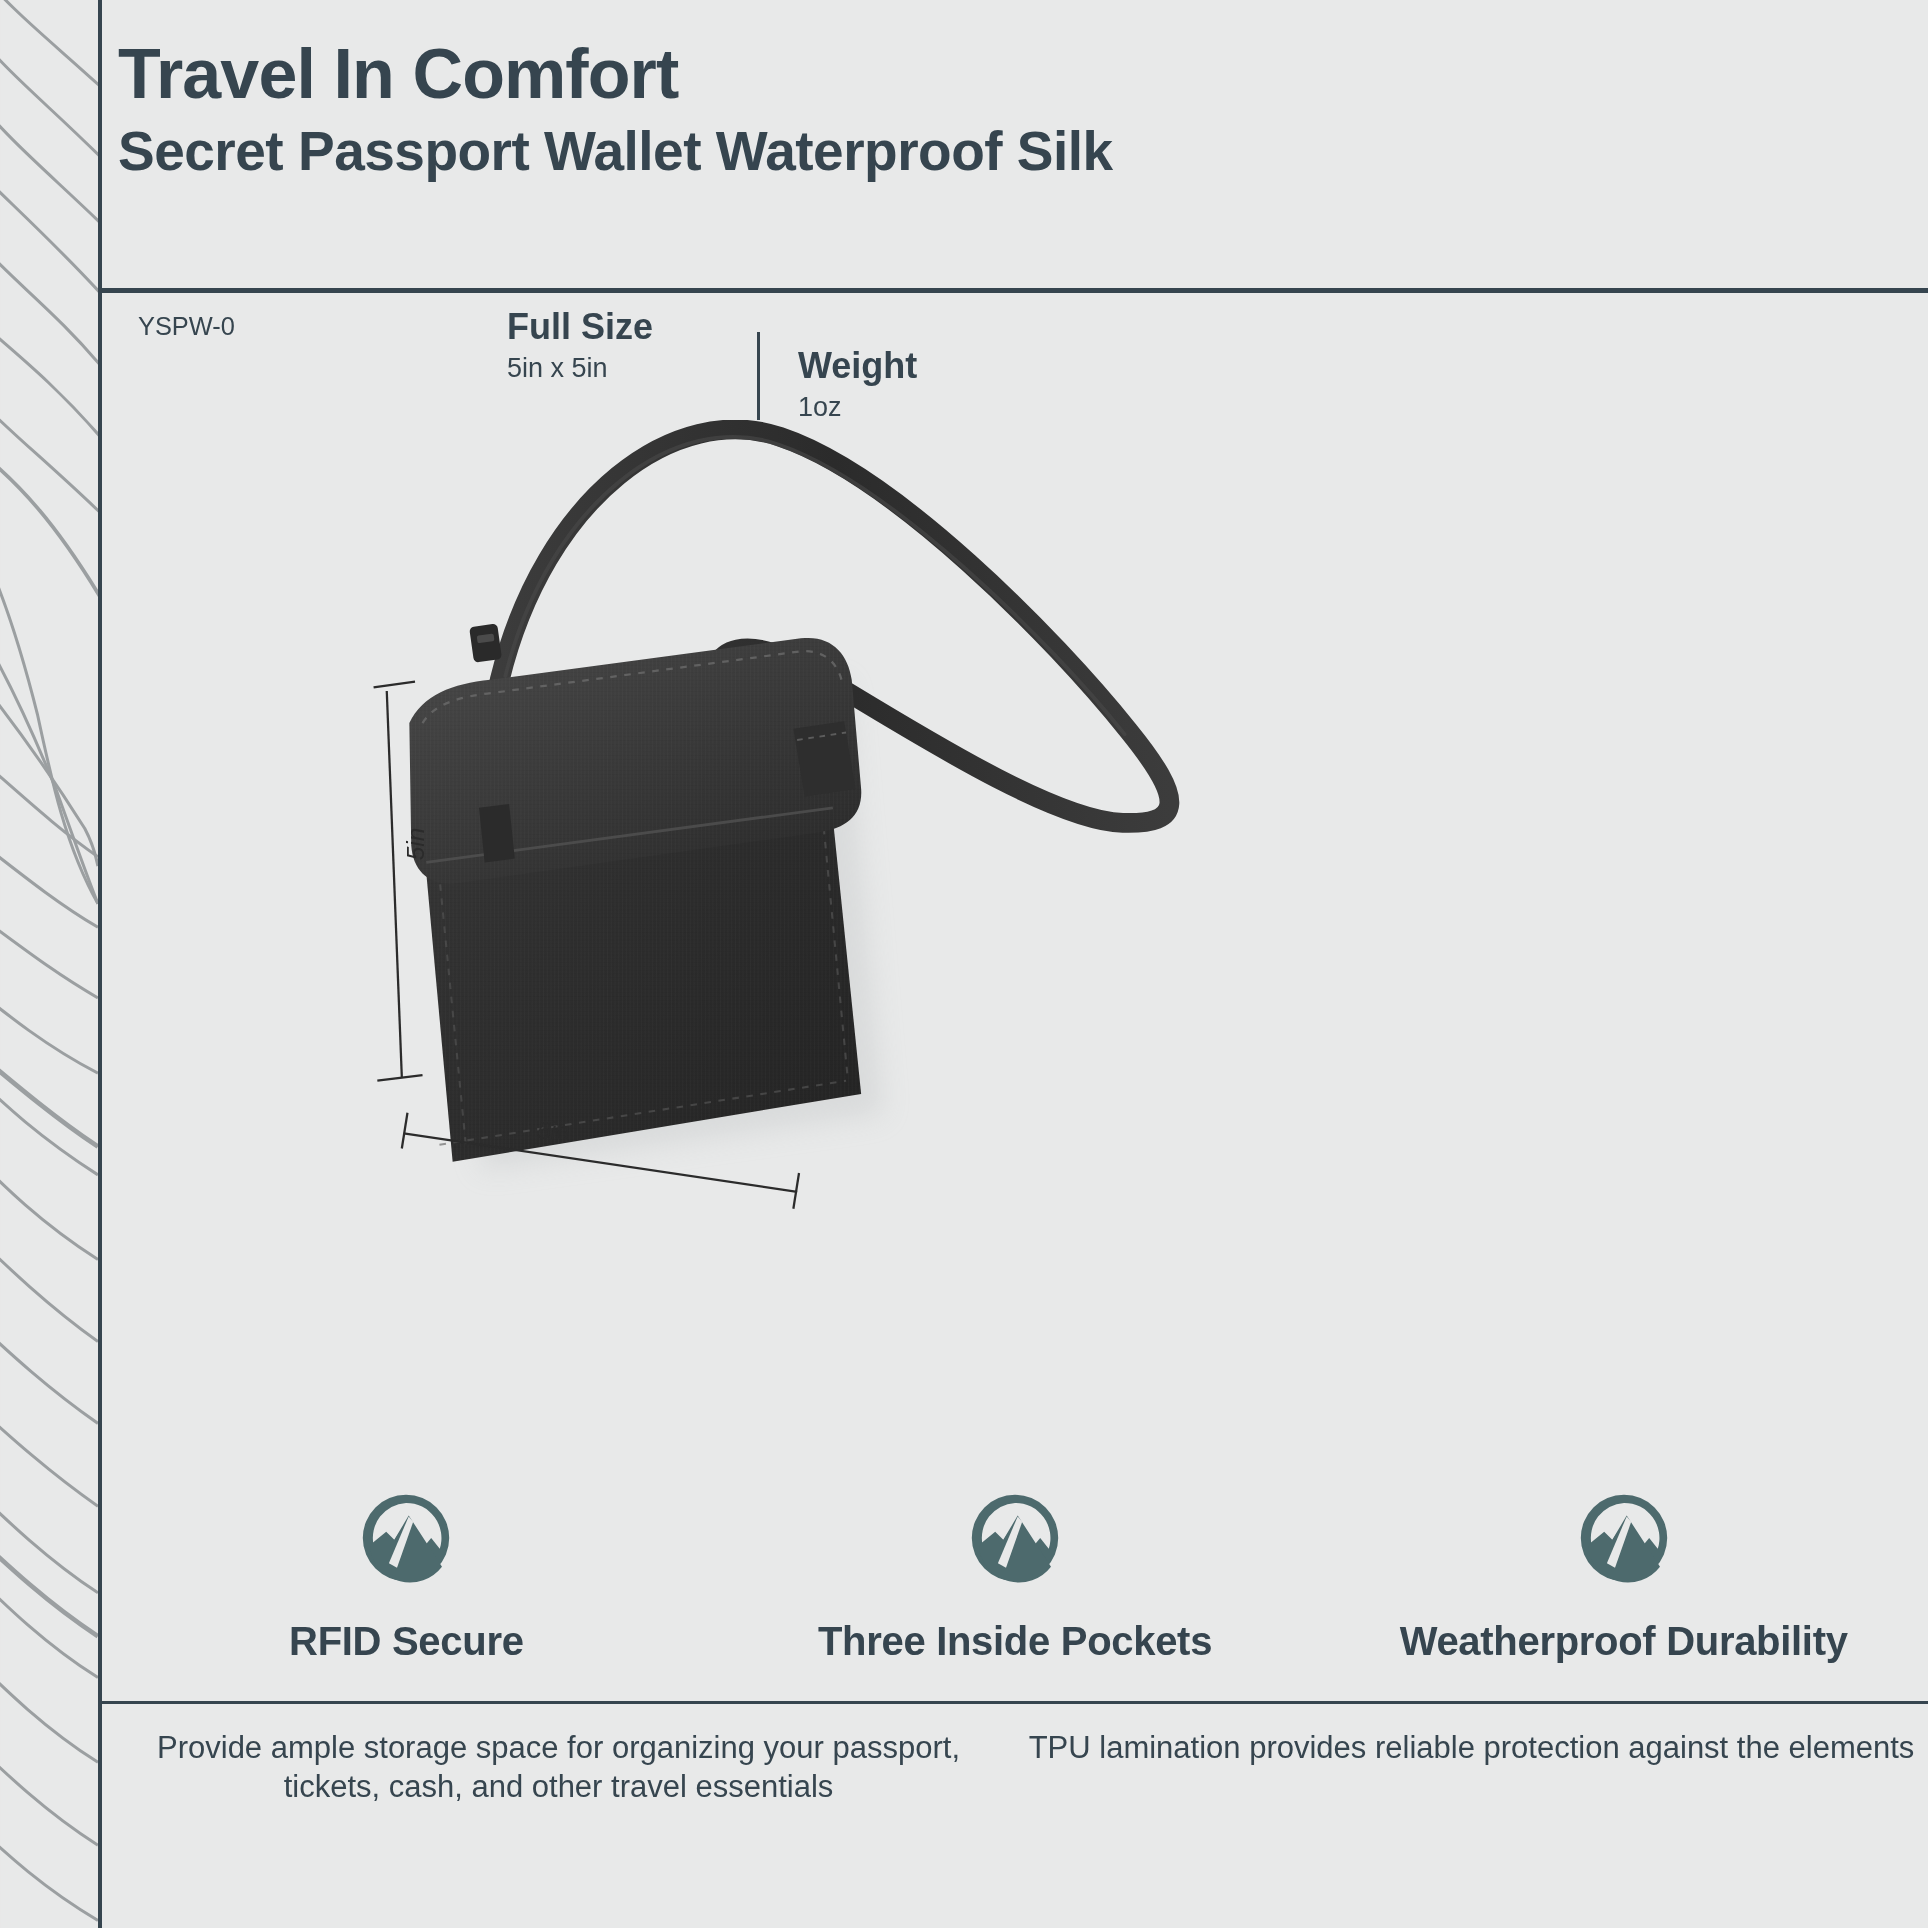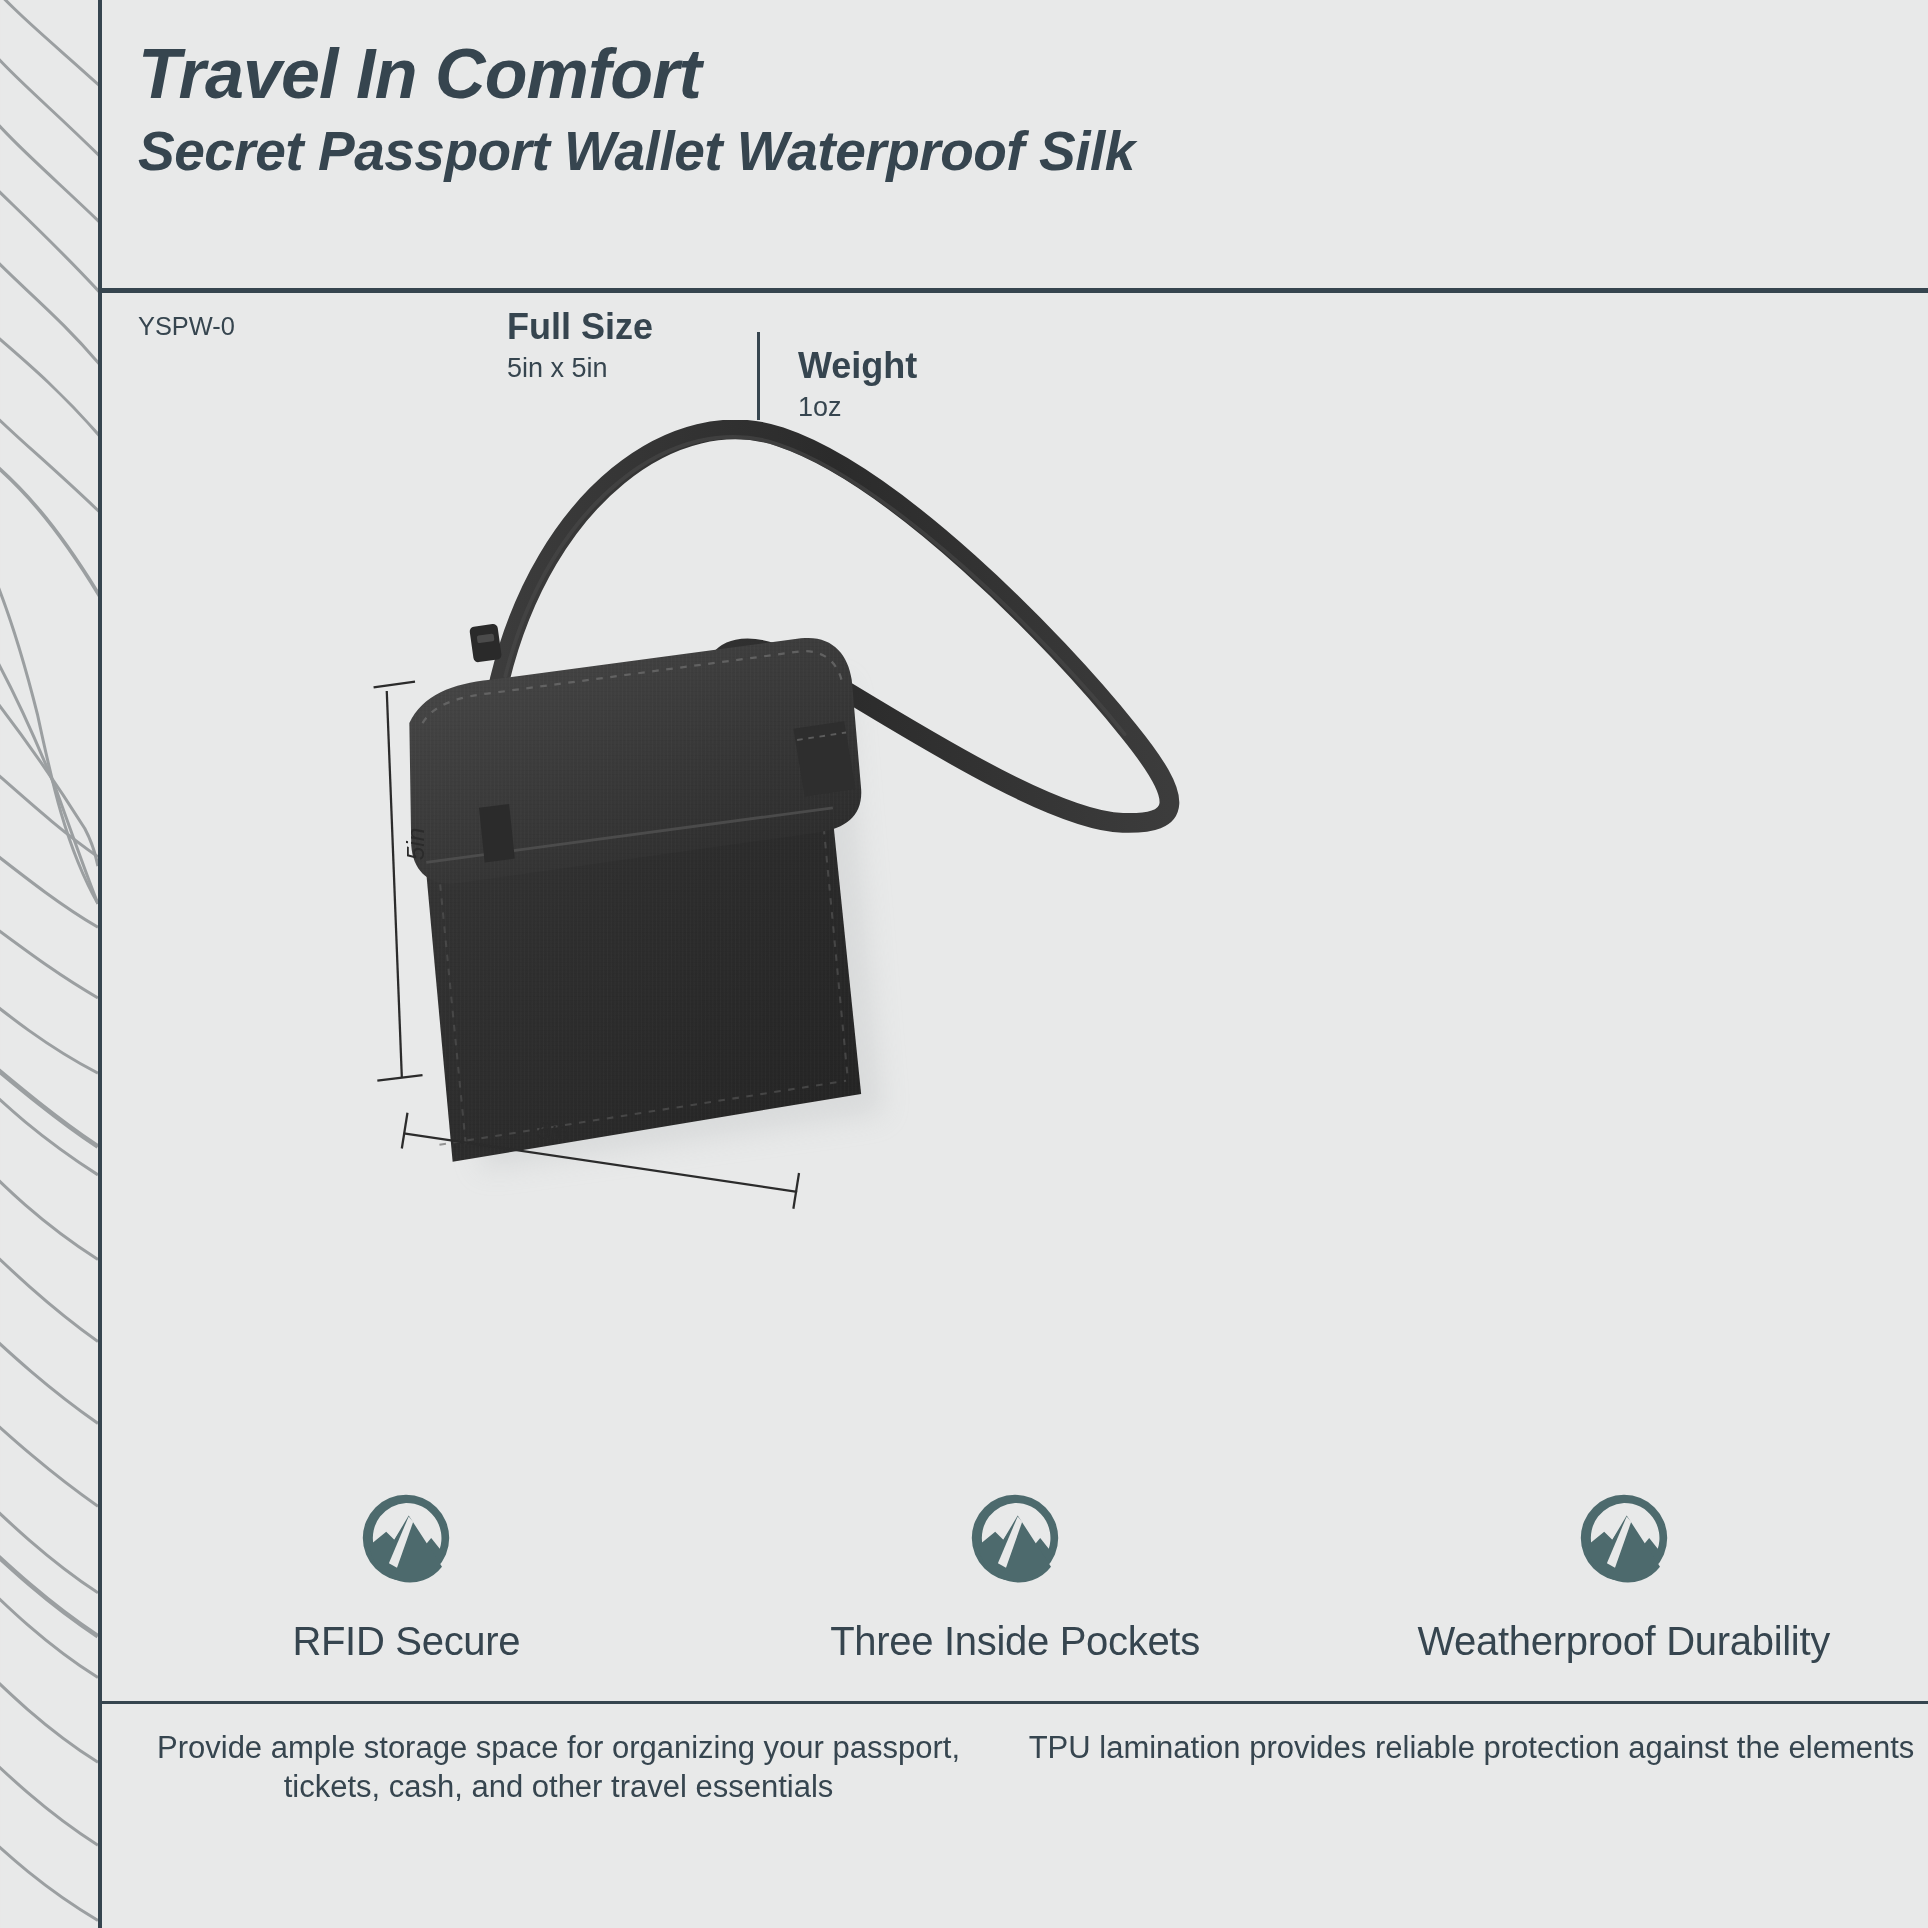--- a/index.html
+++ b/index.html
@@ -44,22 +44,21 @@
   }
 
   
   .header {
     position: absolute;
     left: 102px;
     top: 0;
     right: 0;
     height: 288px;
     box-sizing: border-box;
-    padding: 30px 38px 0 36px;
-    font-style: italic;
+    padding: 30px 38px 0 16px;
   }
   .title-main {
     font-size: 70px;
     font-weight: bold;
     letter-spacing: -0.9px;
     line-height: 1.0;
     margin: 0;
     padding-top: 9.4px;
     color: #36454f;
   }
@@ -169,21 +168,21 @@
     align-items: center;
   }
   .feature-icon {
     width: 90px;
     height: 90px;
     display: block;
   }
   .feature-title {
     margin-top: 36px;
     font-size: 40px;
-    font-weight: normal;
+    font-weight: bold;
     text-align: left;
     color: #36454f;
     letter-spacing: -0.3px;
   }
 
   .features-rule {
     position: absolute;
     left: 102px;
     top: 1701px;
     right: 0;

